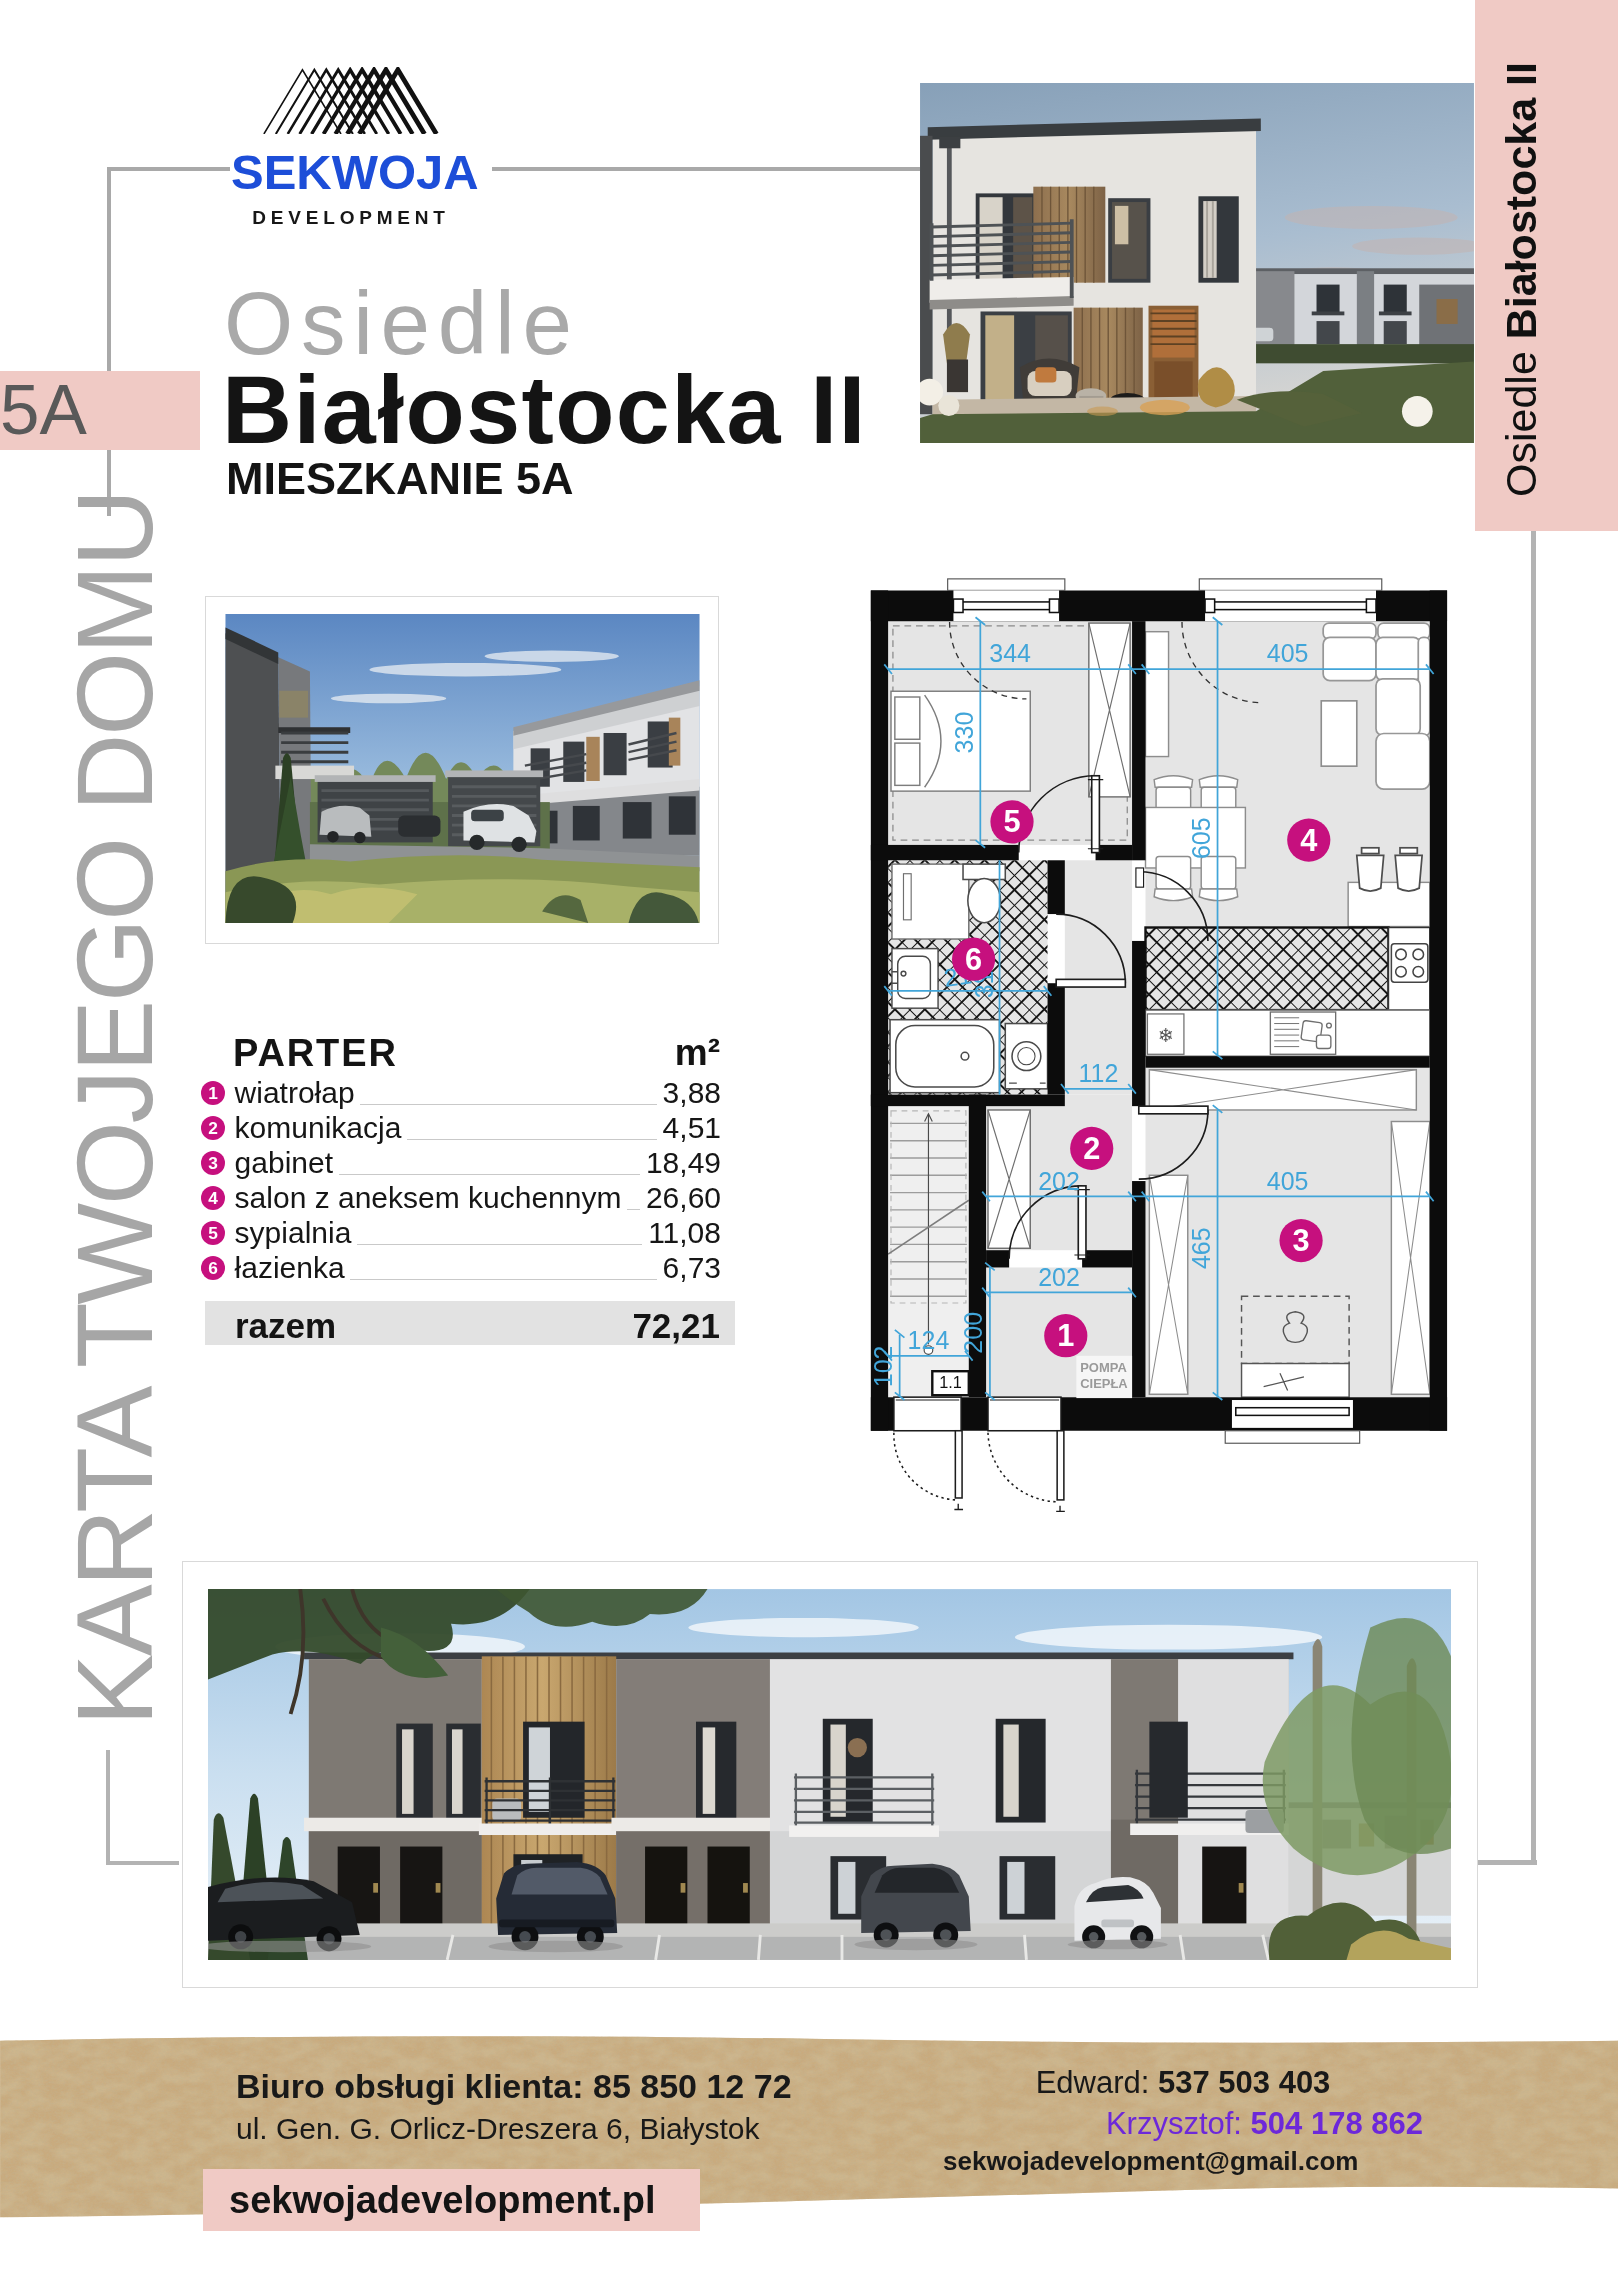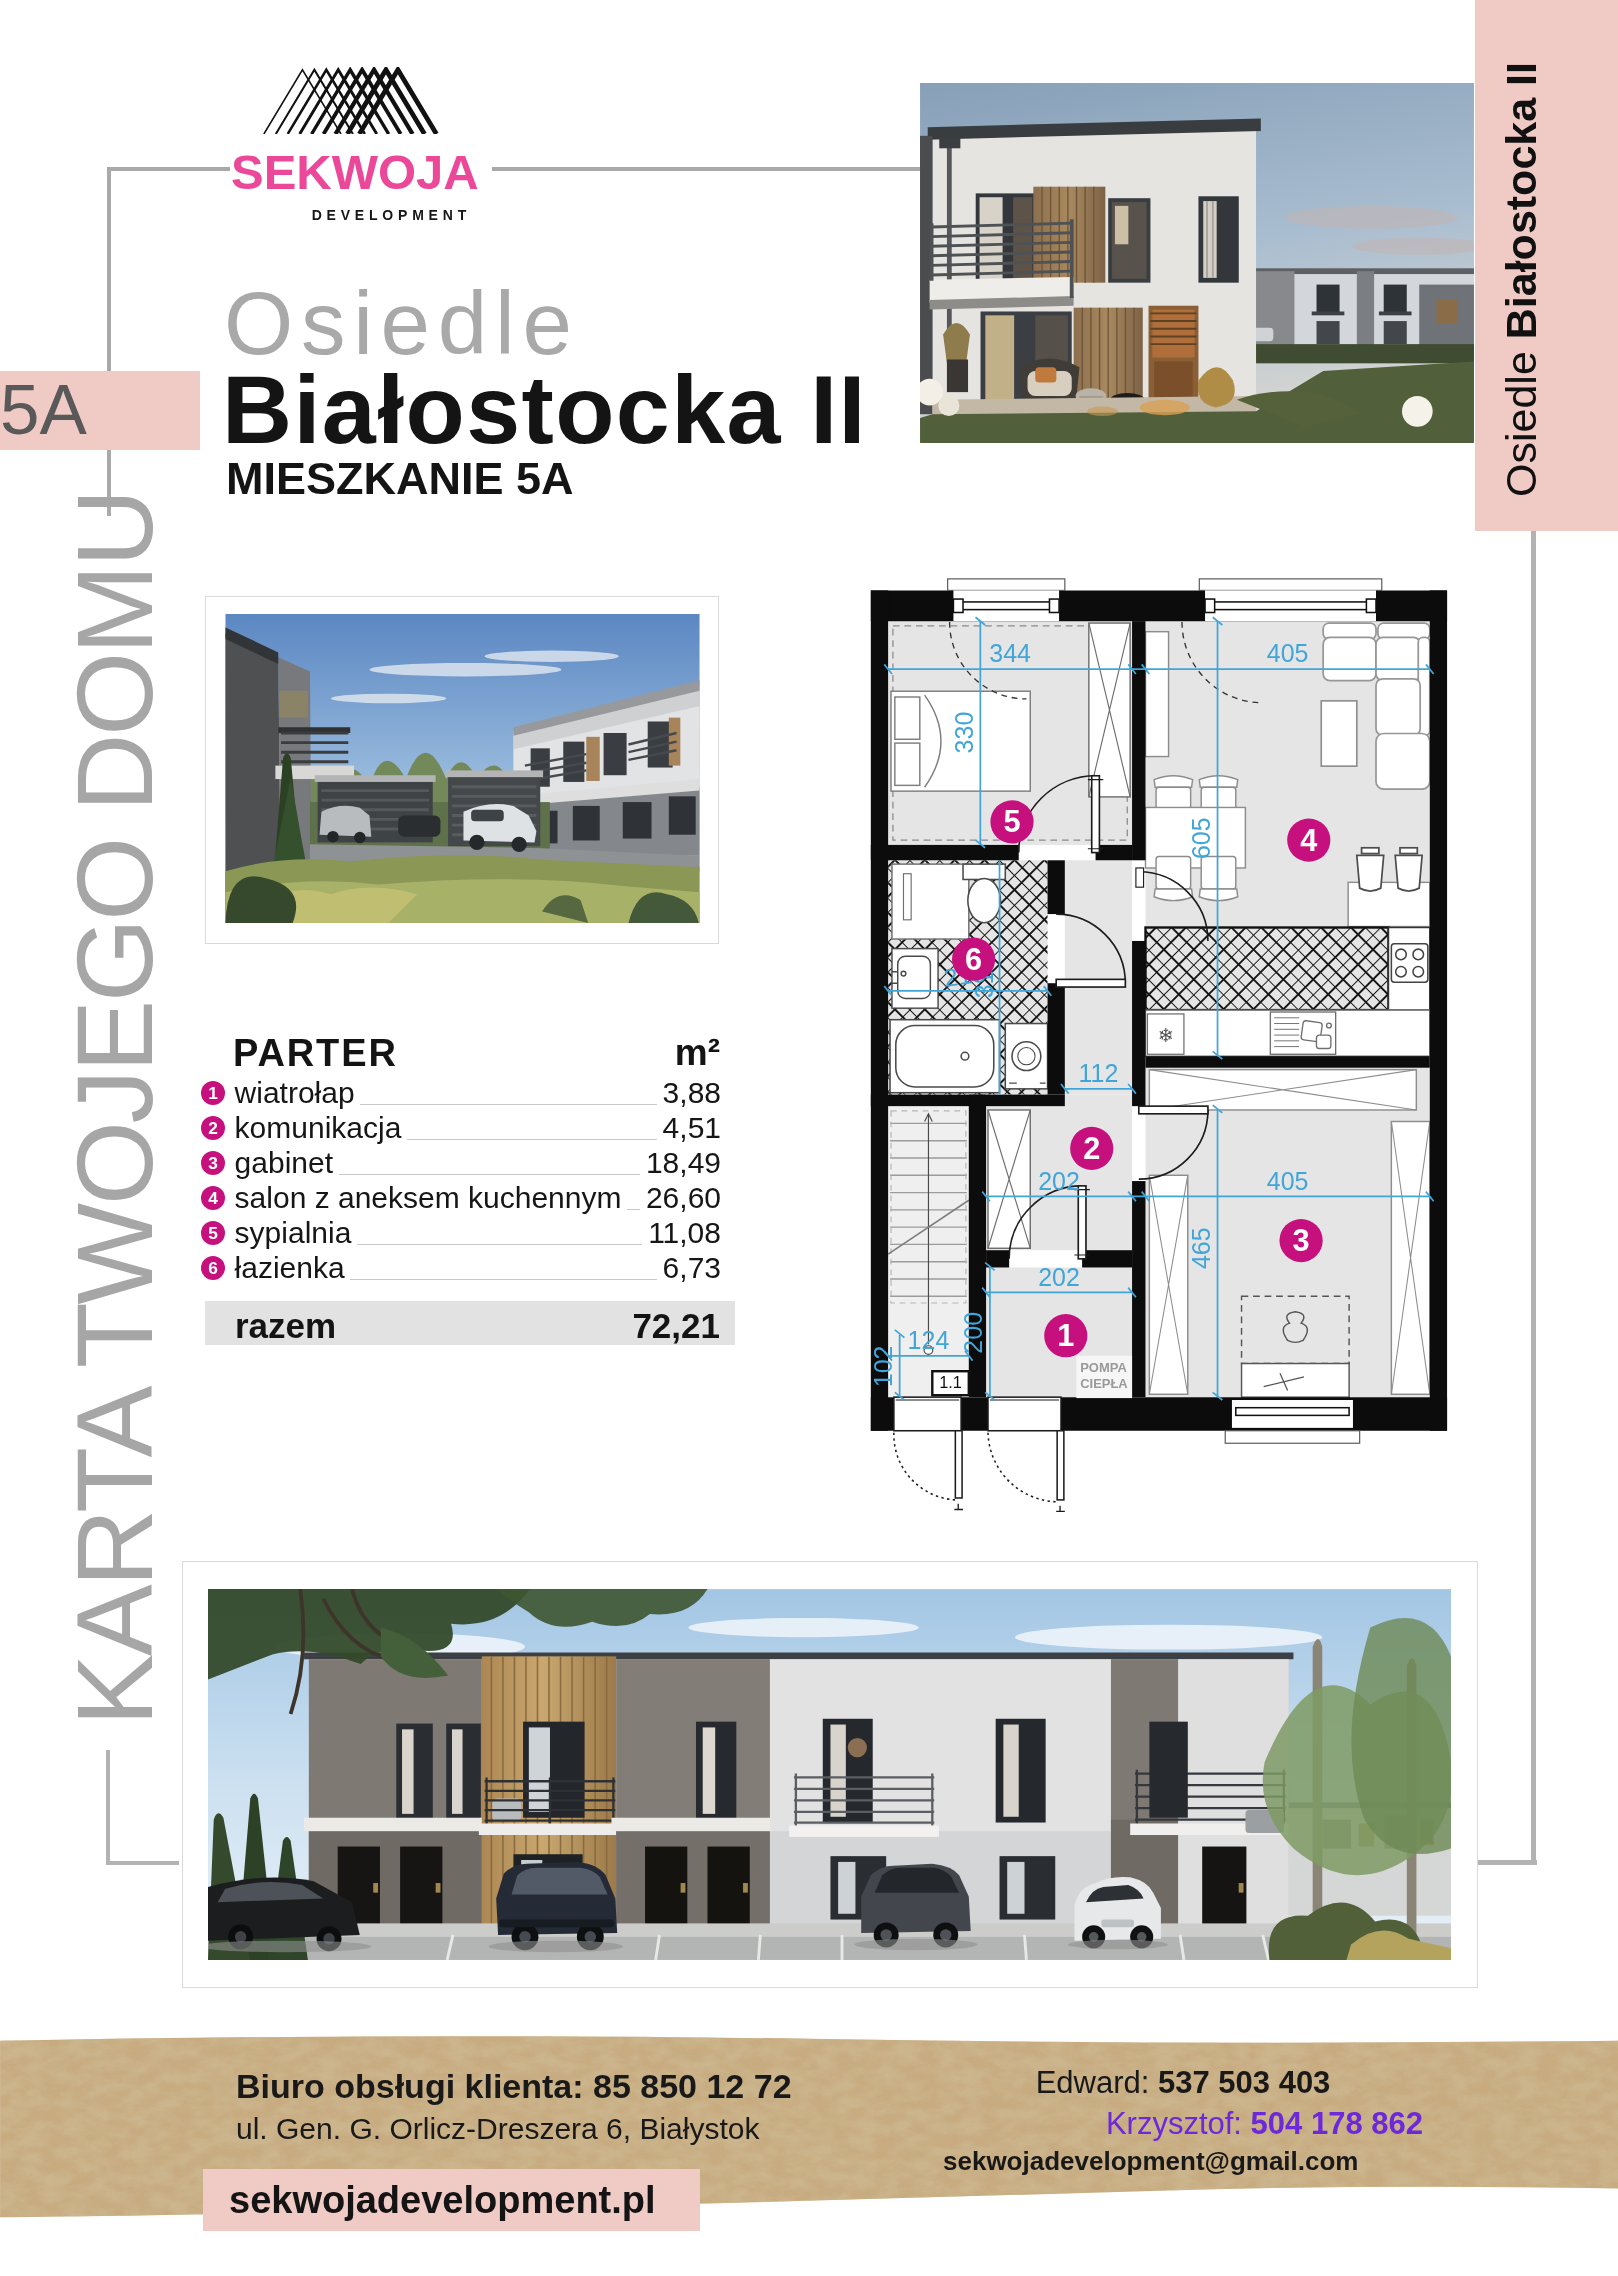--- a/index.html
+++ b/index.html
@@ -16,23 +16,23 @@
 <path d="M30 73 L72 3 L114 73" stroke-width="2.7"></path>
 <path d="M43 73 L85 3 L127 73" stroke-width="3.2"></path>
 <path d="M56 73 L98 3 L140 73" stroke-width="3.7"></path>
 <path d="M69 73 L111 3 L153 73" stroke-width="4.2"></path>
 <path d="M82 73 L124 3 L166 73" stroke-width="4.7"></path>
 <path d="M95 73 L137 3 L179 73" stroke-width="5.2"></path>
 <path d="M108 73 L150 3 L192 73" stroke-width="5.2"></path>
 </g>
 </svg>
 
-<div class="abs" style="left:231px;top:144px;width:240px;text-align:left;font-size:49px;font-weight:bold;color:#ec4899">SEKWOJA</div>
-
-<div class="abs" style="left:231px;top:207px;width:240px;text-align:right;font-size:14px;font-weight:bold;color:#171717;letter-spacing:4.8px">DEVELOPMENT</div>
+<div class="abs" style="left:231px;top:144px;width:240px;text-align:left;font-size:49px;font-weight:bold;color:#1d4ed8">SEKWOJA</div>
+
+<div class="abs" style="left:231px;top:207px;width:240px;text-align:center;font-size:19px;font-weight:bold;color:#171717;letter-spacing:4.8px">DEVELOPMENT</div>
 
 <div class="abs" style="left:107px;top:167px;width:123px;height:3.8px;background:#a9a9a9"></div>
 
 <div class="abs" style="left:492px;top:167px;width:428px;height:3.8px;background:#a9a9a9"></div>
 
 <div class="abs" style="left:107px;top:167px;width:3.8px;height:349px;background:#a9a9a9"></div>
 
 <div class="abs" style="left:0;top:371px;width:200px;height:79px;background:#f0cac5"></div>
 
 <div class="abs" style="left:0px;top:371px;width:165px;height:79px;font-size:71px;color:#595959;text-align:left;line-height:77px">5A</div>

